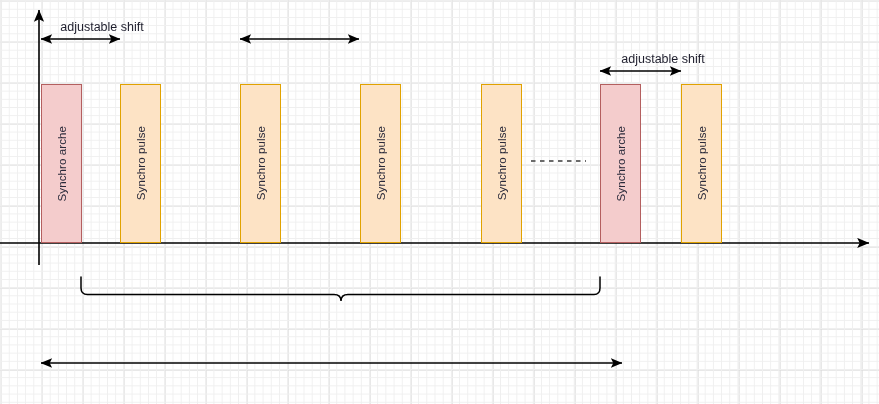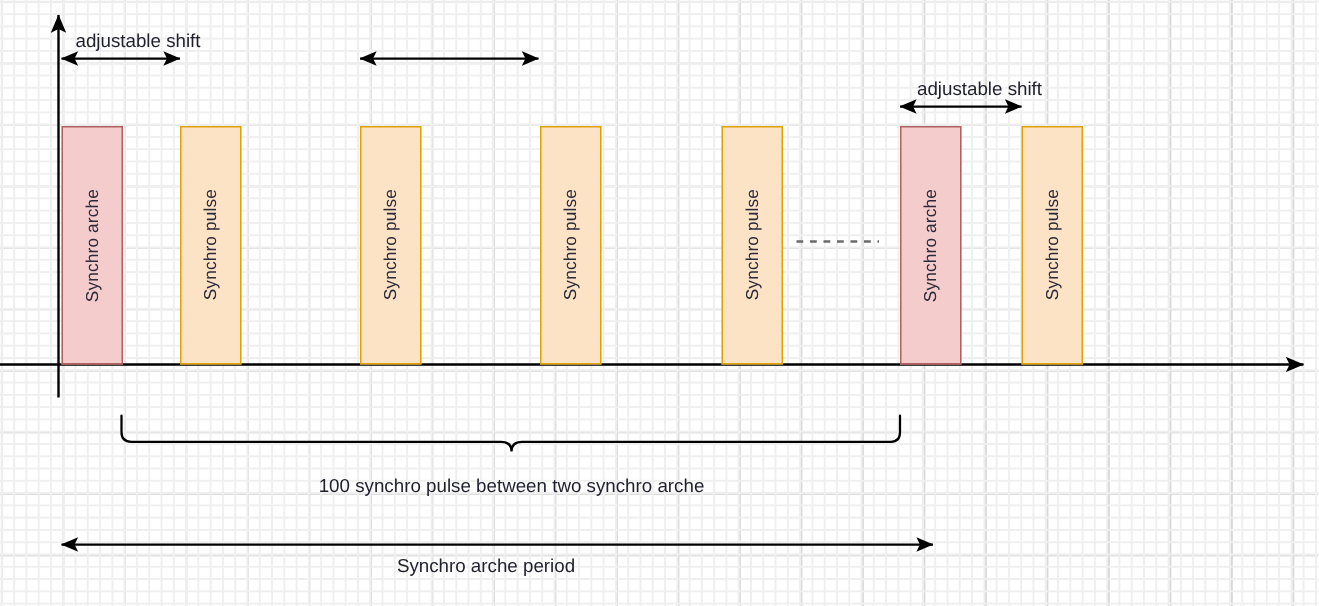--- a/index.html
+++ b/index.html
@@ -60,20 +60,21 @@
     white-space: nowrap;
     letter-spacing: 0.1px;
   }
   
   .anno {
     position: absolute;
     font-size: 12.5px;
     color: #1f1f2e;
     white-space: nowrap;
     transform: translateX(-50%);
+    margin-left: 10px;
   }
 </style>
 </head>
 <body>
 
 <div id="stage">
 
   <div id="grid"></div>
 
   <svg id="svg" width="879" height="404" viewBox="0 0 879 404">
@@ -134,17 +135,15 @@
 
   <div class="pulse sync" style="left:681px; top:84px; width:41px; height:159px;">
     <span class="pulse-label">Synchro pulse</span>
   </div>
 
   <div class="anno" style="left:92px;  top:20px;">adjustable shift</div>
 
 
   <div class="anno" style="left:653px; top:52px;">adjustable shift</div>
 
-  <div class="anno" style="left:341px; top:317px;">100 synchro pulse between two synchro arche</div>
 
-  <div class="anno" style="left:324px; top:370px;">Synchro arche period</div>
 
 </div>
 
 </body></html>

